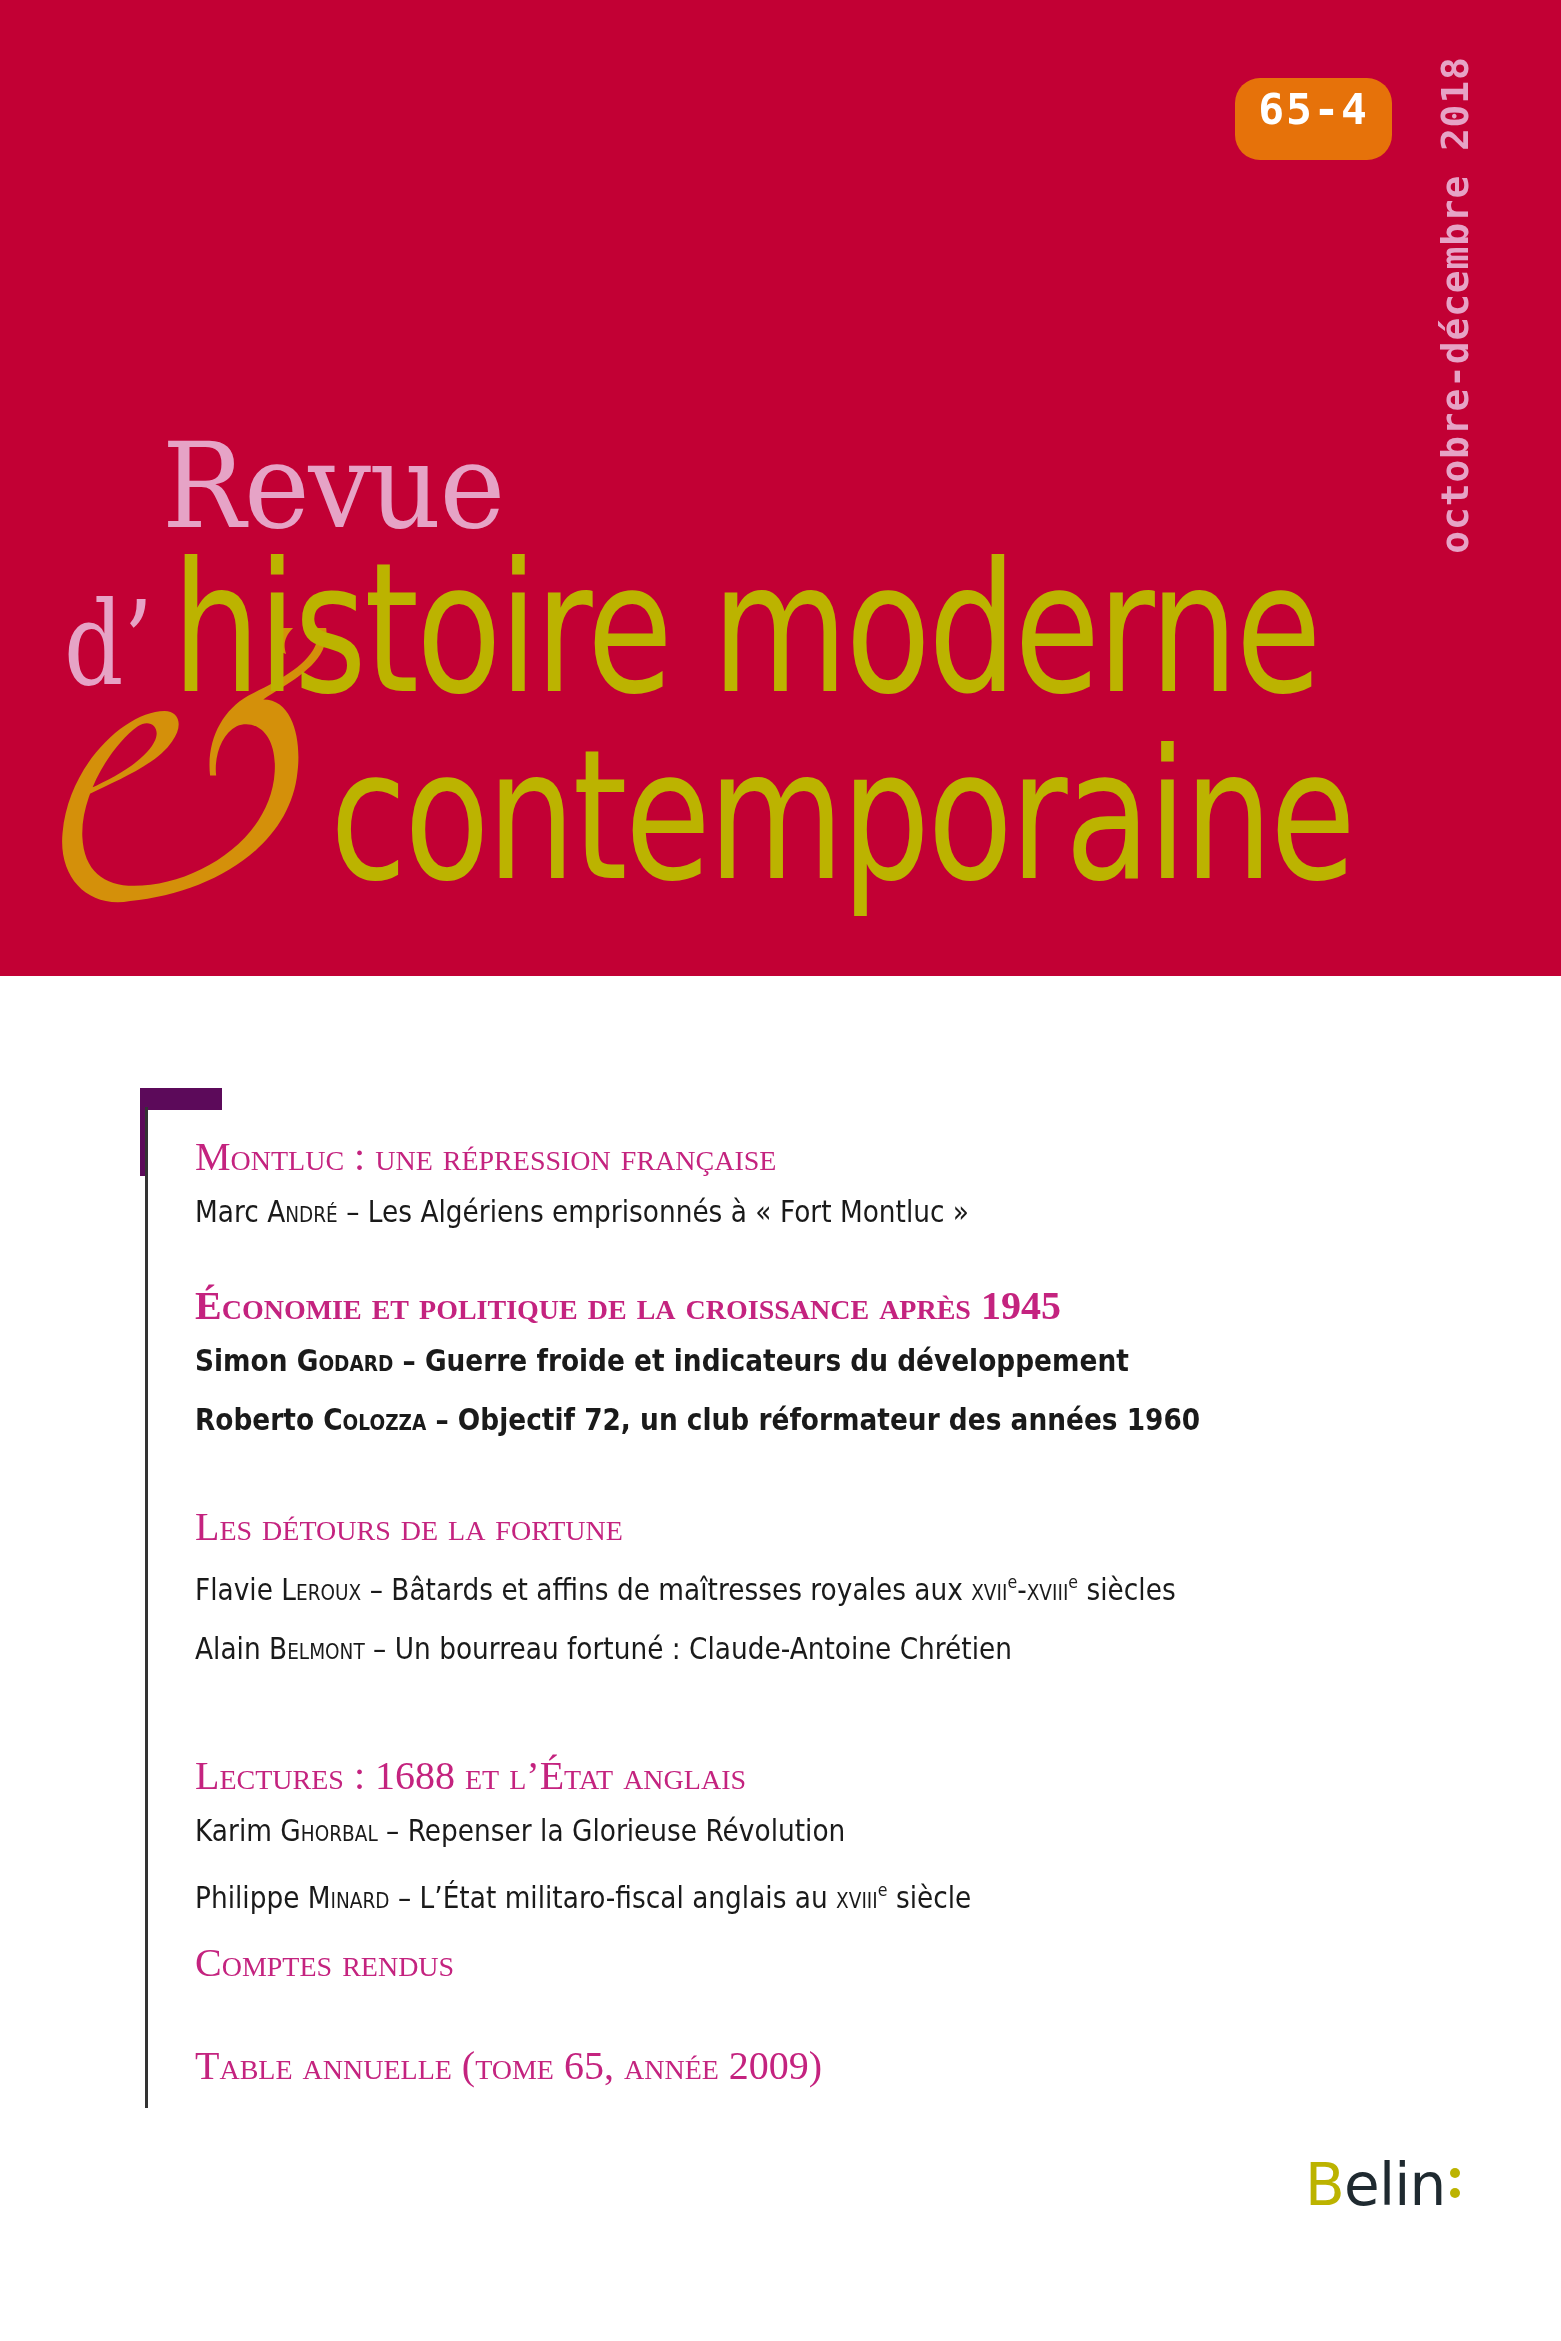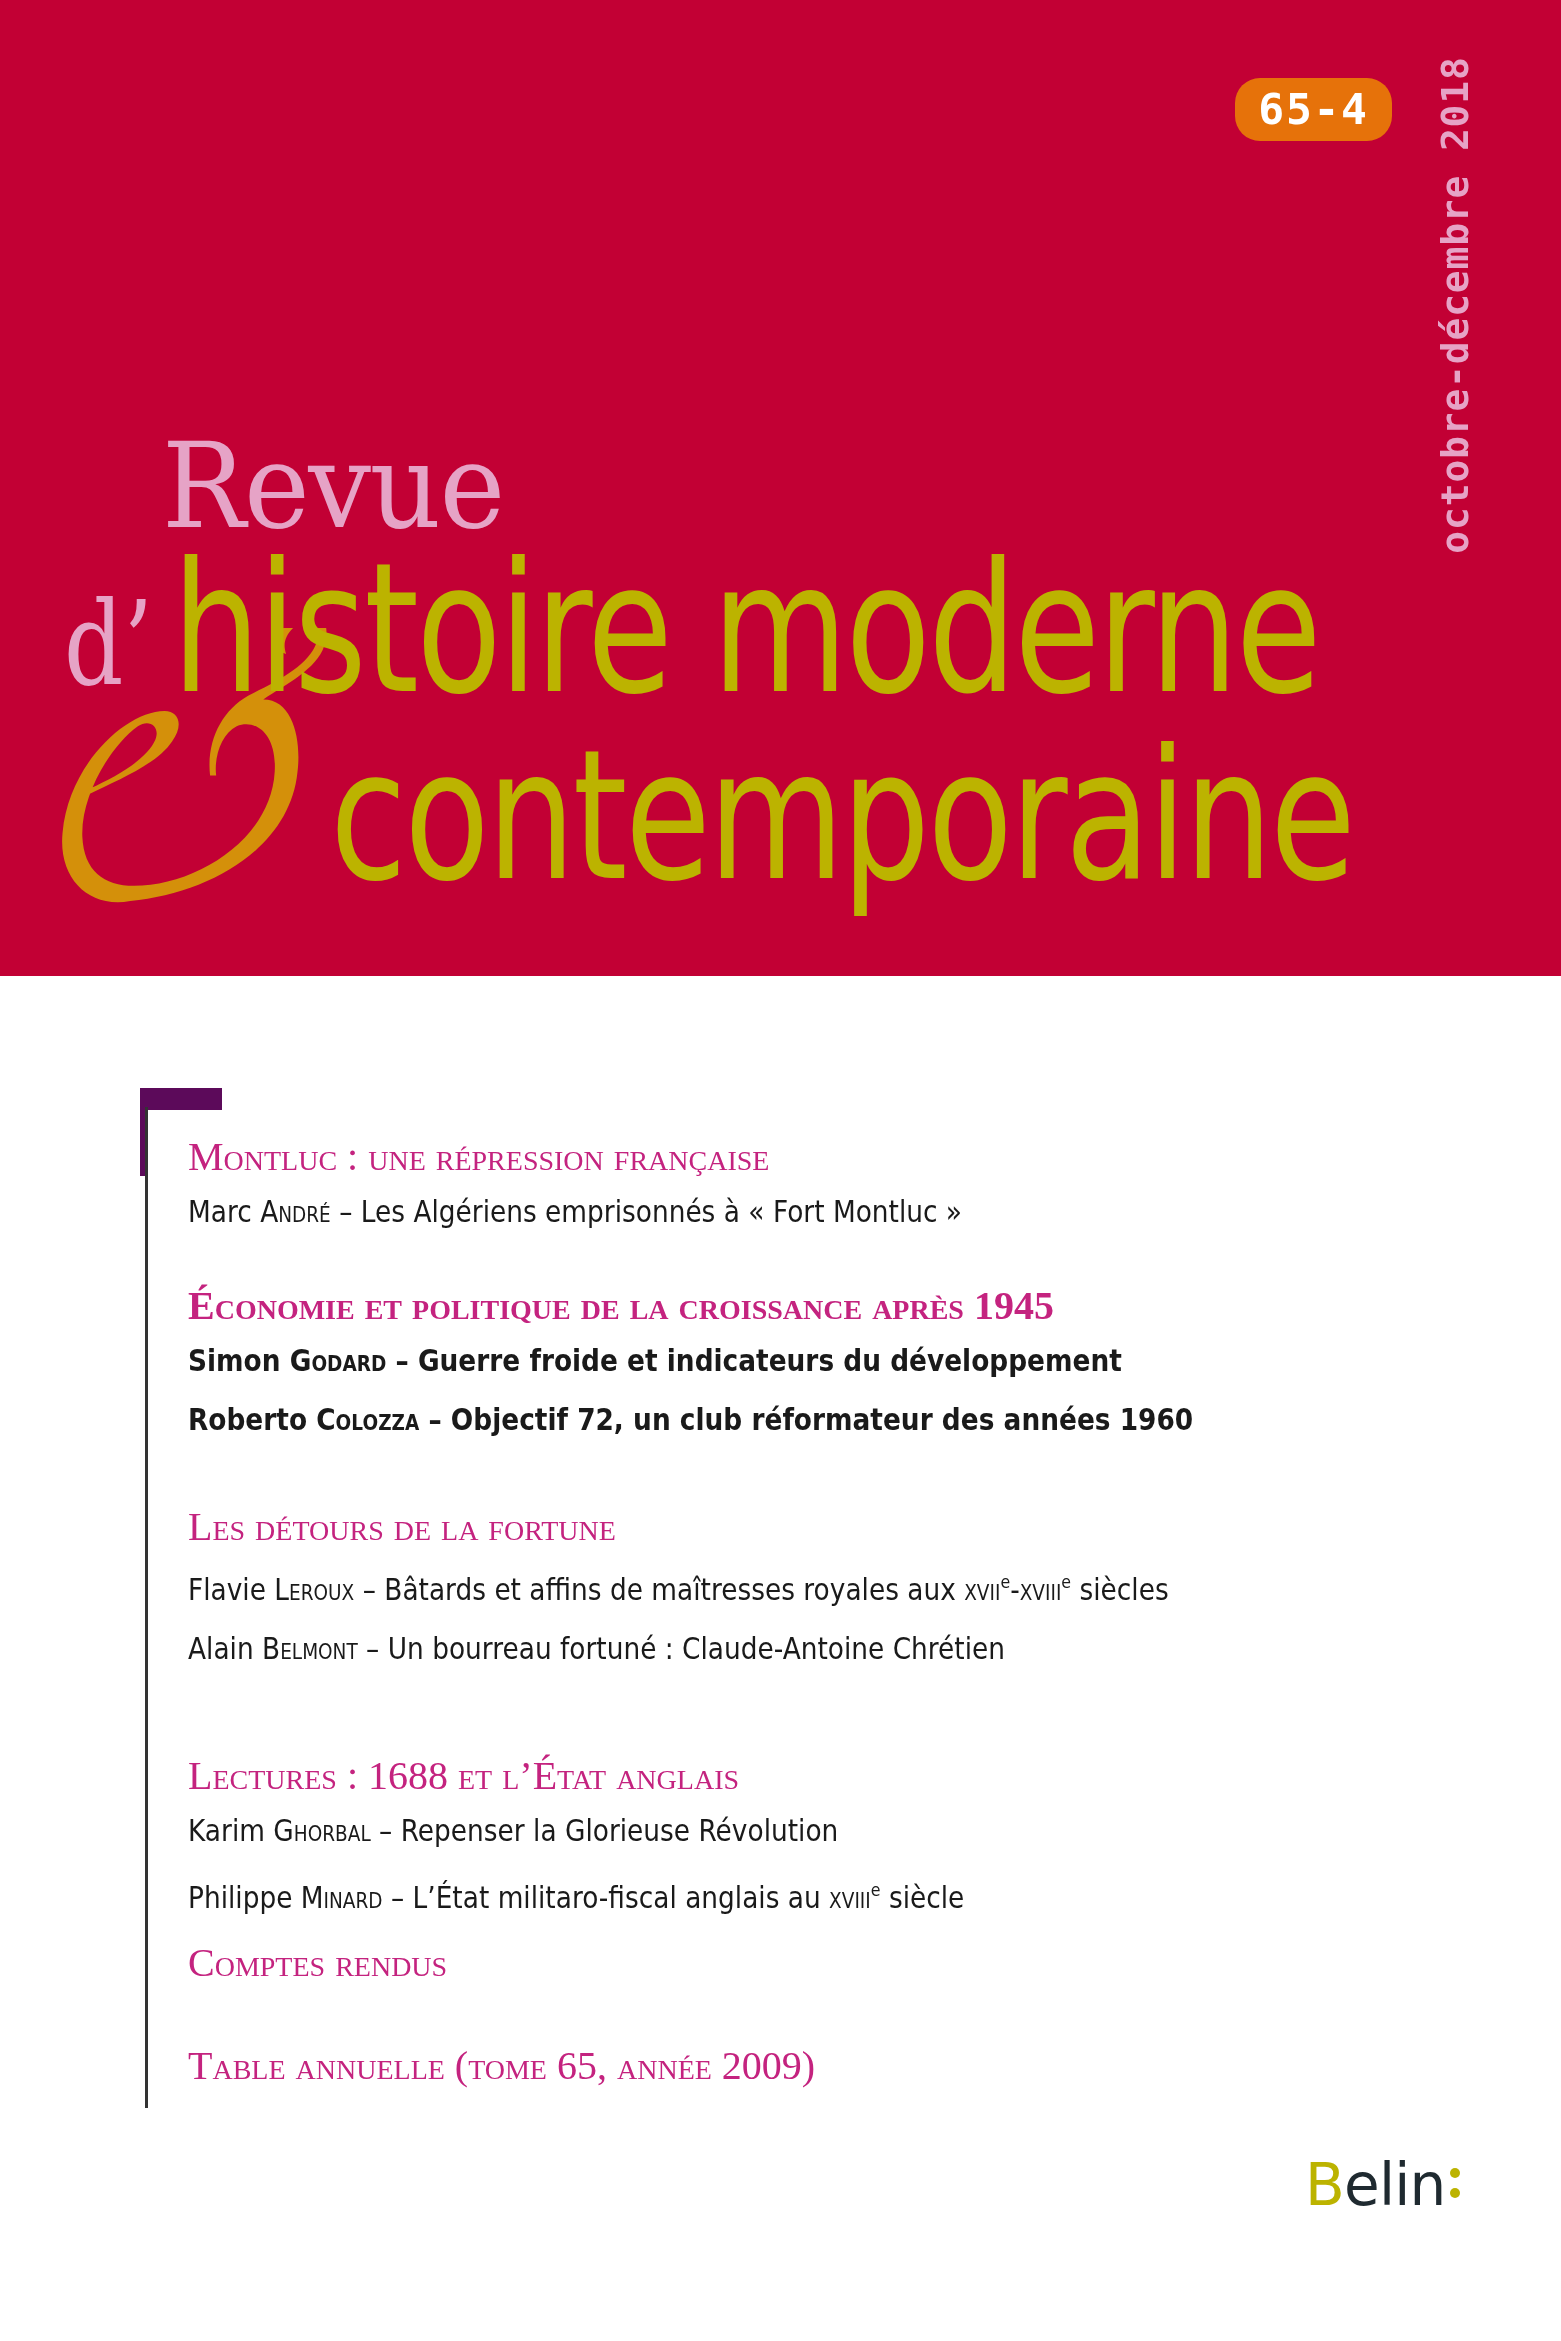--- a/index.html
+++ b/index.html
@@ -6,21 +6,21 @@
   body {
     width: 1561px; height: 2342px; position: relative; overflow: hidden;
     background: #ffffff;
     font-family: "DejaVu Sans", sans-serif;
   }
   .cover-top {
     position: absolute; left: 0; top: 0; width: 1561px; height: 976px;
     background: #c20034;
   }
   .issue-badge {
-    position: absolute; left: 1235px; top: 78px; width: 157px; height: 63px;
+    position: absolute; left: 1235px; top: 78px; width: 157px; height: 82px;
     background: #e6720a; border-radius: 25px;
     color: #ffffff; font-family: "DejaVu Sans Mono", monospace; font-weight: bold;
     font-size: 43px; line-height: 63px; text-align: center; letter-spacing: 1.7px;
   }
   .issue-date {
     position: absolute; left: 1434px; top: 78px; width: 41px; height: 454px;
     display: flex; align-items: center; justify-content: center;
   }
   .issue-date span {
     display: inline-block; white-space: nowrap;
@@ -63,21 +63,21 @@
     position: absolute; left: 140px; top: 1088px; width: 5px; height: 88px;
     background: #5c0a5a;
   }
   .toc-rule {
     position: absolute; left: 145px; top: 1107px; width: 2.5px; height: 1001px;
     background: #333333;
   }
   .toc {
     position: absolute; left: 184px; top: 1132px; width: 1322px;
   }
-  .section { position: absolute; left: 4px; width: 1322px; }
+  .section { position: absolute; left: 11px; width: 1322px; }
   .section-title {
     color: #c4237f; font-family: "Liberation Serif", serif;
     font-size: 40px; line-height: 50px; white-space: nowrap;
     font-variant: small-caps; letter-spacing: 0px;
   }
   .article {
     color: #1a1a1a; font-family: "DejaVu Sans", sans-serif;
     font-size: 30px; line-height: 59px; white-space: nowrap;
     transform: scaleX(0.88); transform-origin: left top;
   }

